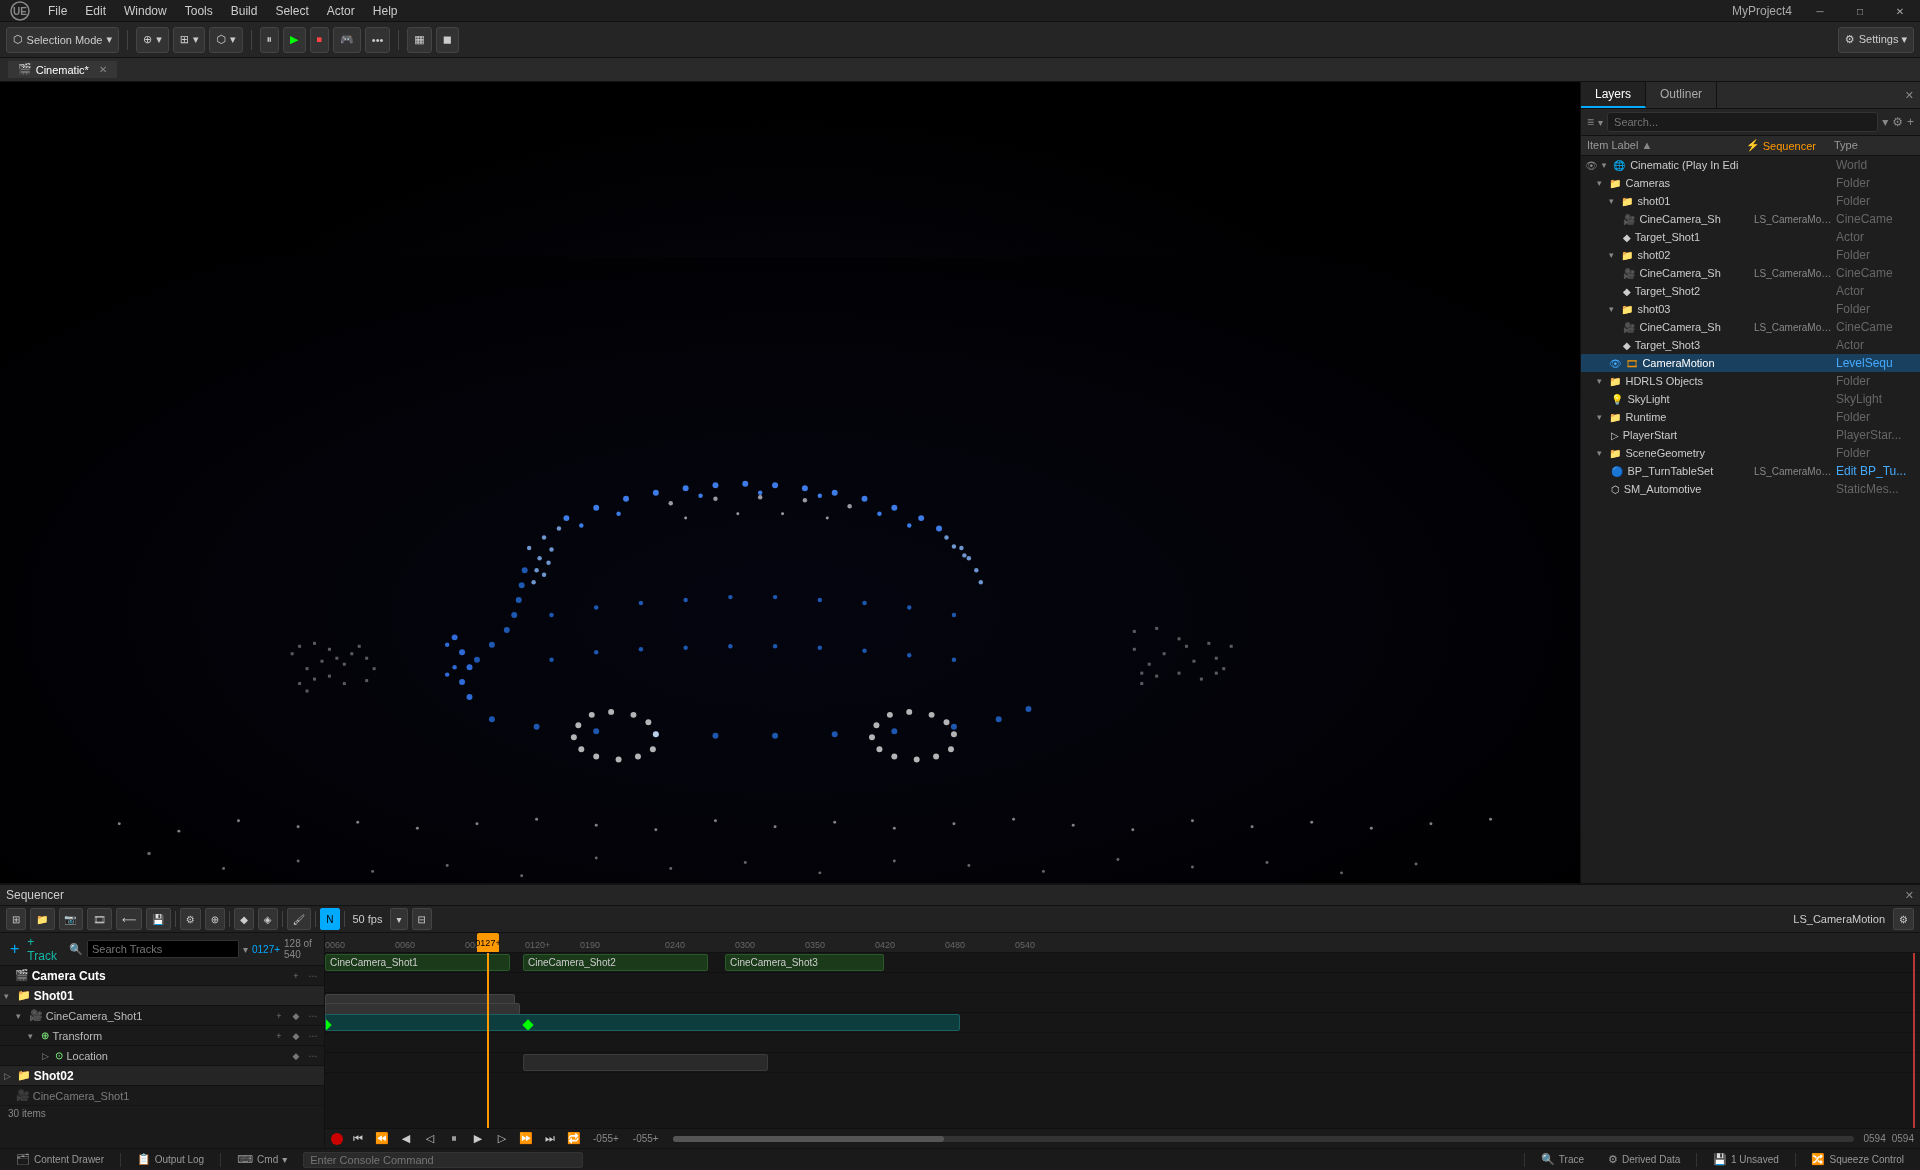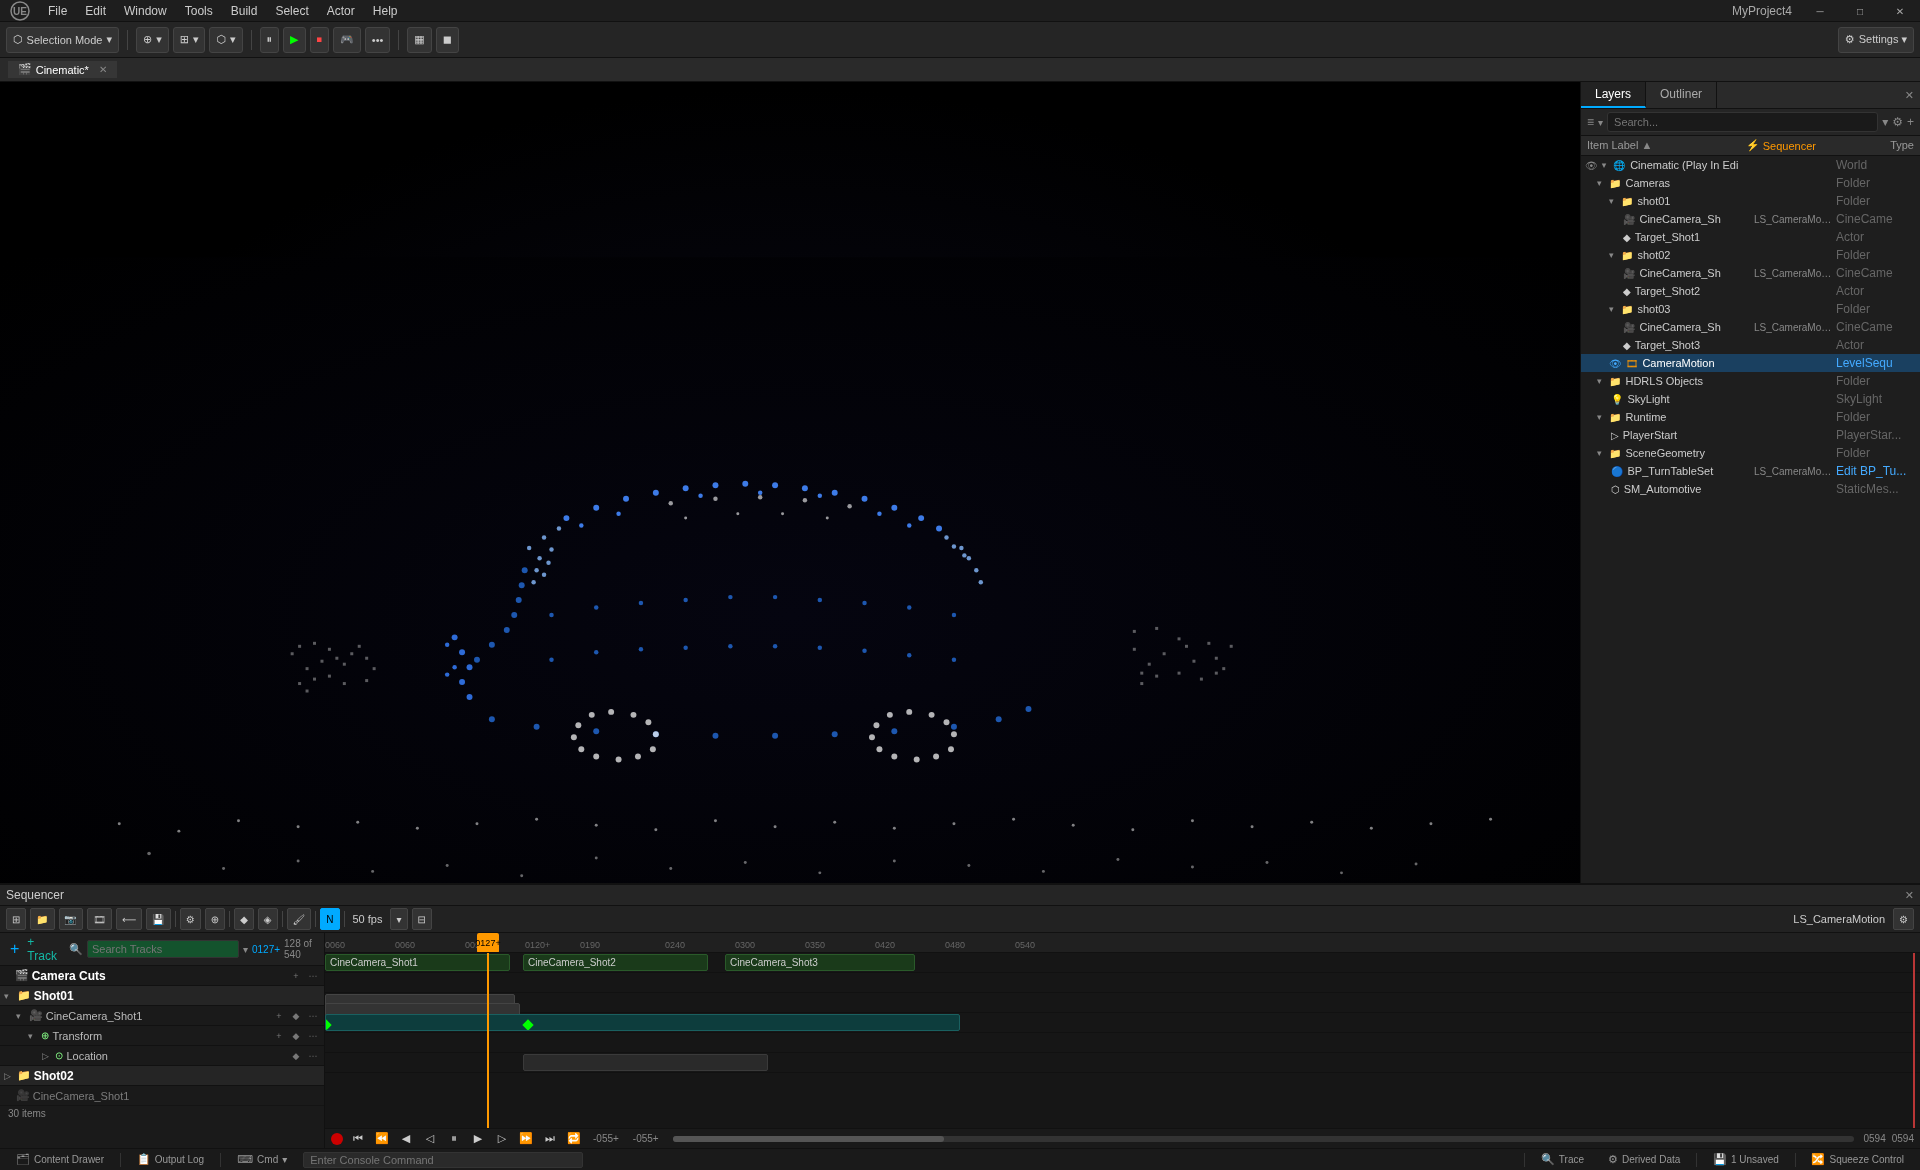--- a/index.html
+++ b/index.html
@@ -308,21 +308,21 @@
       display: flex;
       padding: 3px 6px;
       background: #2a2a2a;
       border-bottom: 1px solid #111;
       font-size: 11px;
       color: #999;
       gap: 8px;
     }
     .col-item-label { flex: 1; }
     .col-sequencer { width: 80px; color: #f90; display: flex; align-items: center; gap: 3px; }
-    .col-type { width: 80px; text-align: right; }
+    .col-type { width: 80px; }
 
     .outliner-tree {
       flex: 1;
       overflow-y: auto;
       background: #1e1e1e;
     }
     .tree-item {
       display: flex;
       align-items: center;
       padding: 1px 4px;
@@ -458,21 +458,21 @@
       background: none;
       border: none;
       color: #0af;
       font-size: 16px;
       cursor: pointer;
       padding: 0 4px;
     }
     .track-search {
       flex: 1;
       height: 18px;
-      background: #14532d;
+      background: #000000;
       border: 1px solid #333;
       border-radius: 2px;
       color: #ccc;
       font-size: 11px;
       padding: 0 4px;
     }
     .track-frame-info { font-size: 10px; color: #0af; }
     .track-count-info { font-size: 10px; color: #888; }
 
     .track-row {
@@ -1320,21 +1320,21 @@
 
         <div class="playhead-line" style="left:162px;"></div>
 
         <div class="clip-row">
           <div class="clip-block clip-camera" style="left:0px;width:185px;">
             <span>CineCamera_Shot1</span>
           </div>
           <div class="clip-block clip-camera" style="left:198px;width:185px;">
             <span>CineCamera_Shot2</span>
           </div>
-          <div class="clip-block clip-camera" style="left:400px;width:190px;">
+          <div class="clip-block clip-camera" style="left:400px;width:159px;">
             <span>CineCamera_Shot3</span>
           </div>
         </div>
 
         <div class="clip-row"></div>
 
         <div class="clip-row">
           <div class="clip-block clip-grey" style="left:0px;width:190px;"></div>
           <div class="clip-block clip-grey" style="left:0px;width:195px;top:10px;"></div>
         </div>

